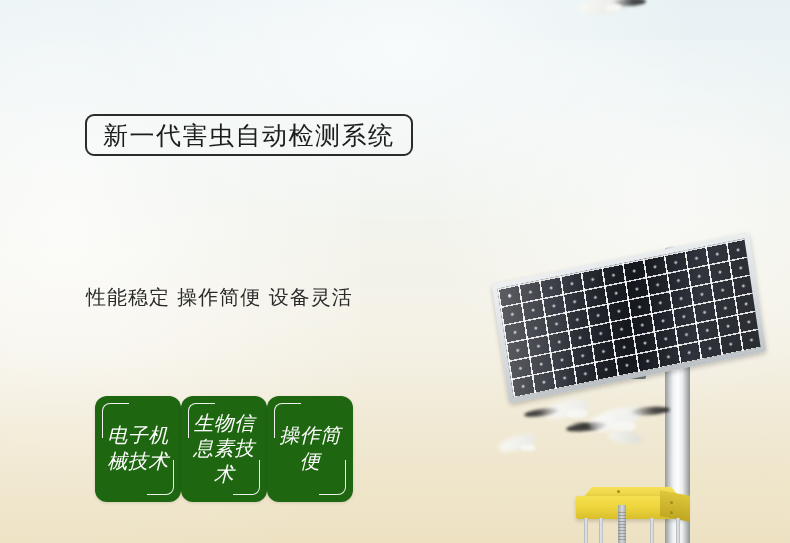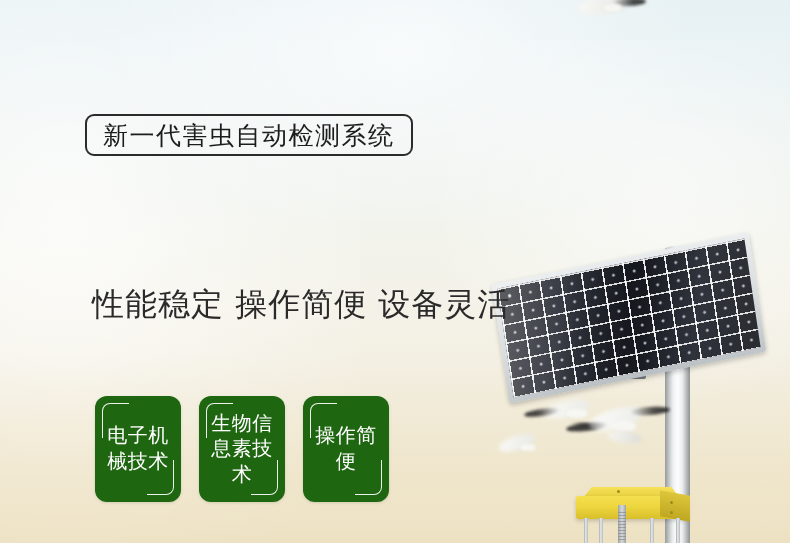--- a/index.html
+++ b/index.html
@@ -261,34 +261,34 @@
     font-size: 72px;
     font-weight: bold;
     color: #1d6310;
     letter-spacing: 3px;
     white-space: nowrap;
     line-height: 1;
     text-shadow: 1px 1px 0 rgba(255,255,255,0.55);
   }
   .subhead {
     position: absolute;
-    left: 92px; top: 285px;
-    font-size: 32px;
+    left: 86px; top: 285px;
+    font-size: 20px;
     color: #2a2a2a;
     letter-spacing: 1px;
     white-space: nowrap;
     line-height: 1.2;
   }
 
   
   .tags {
     position: absolute;
     left: 95px; top: 396px;
     display: flex;
-    gap: 18px;
+    font-style: italic;
   }
   .tag {
     position: relative;
     width: 86px;
     height: 106px;
     background: #1e6610;
     border-radius: 12px;
     box-sizing: border-box;
     display: flex;
     align-items: center;

